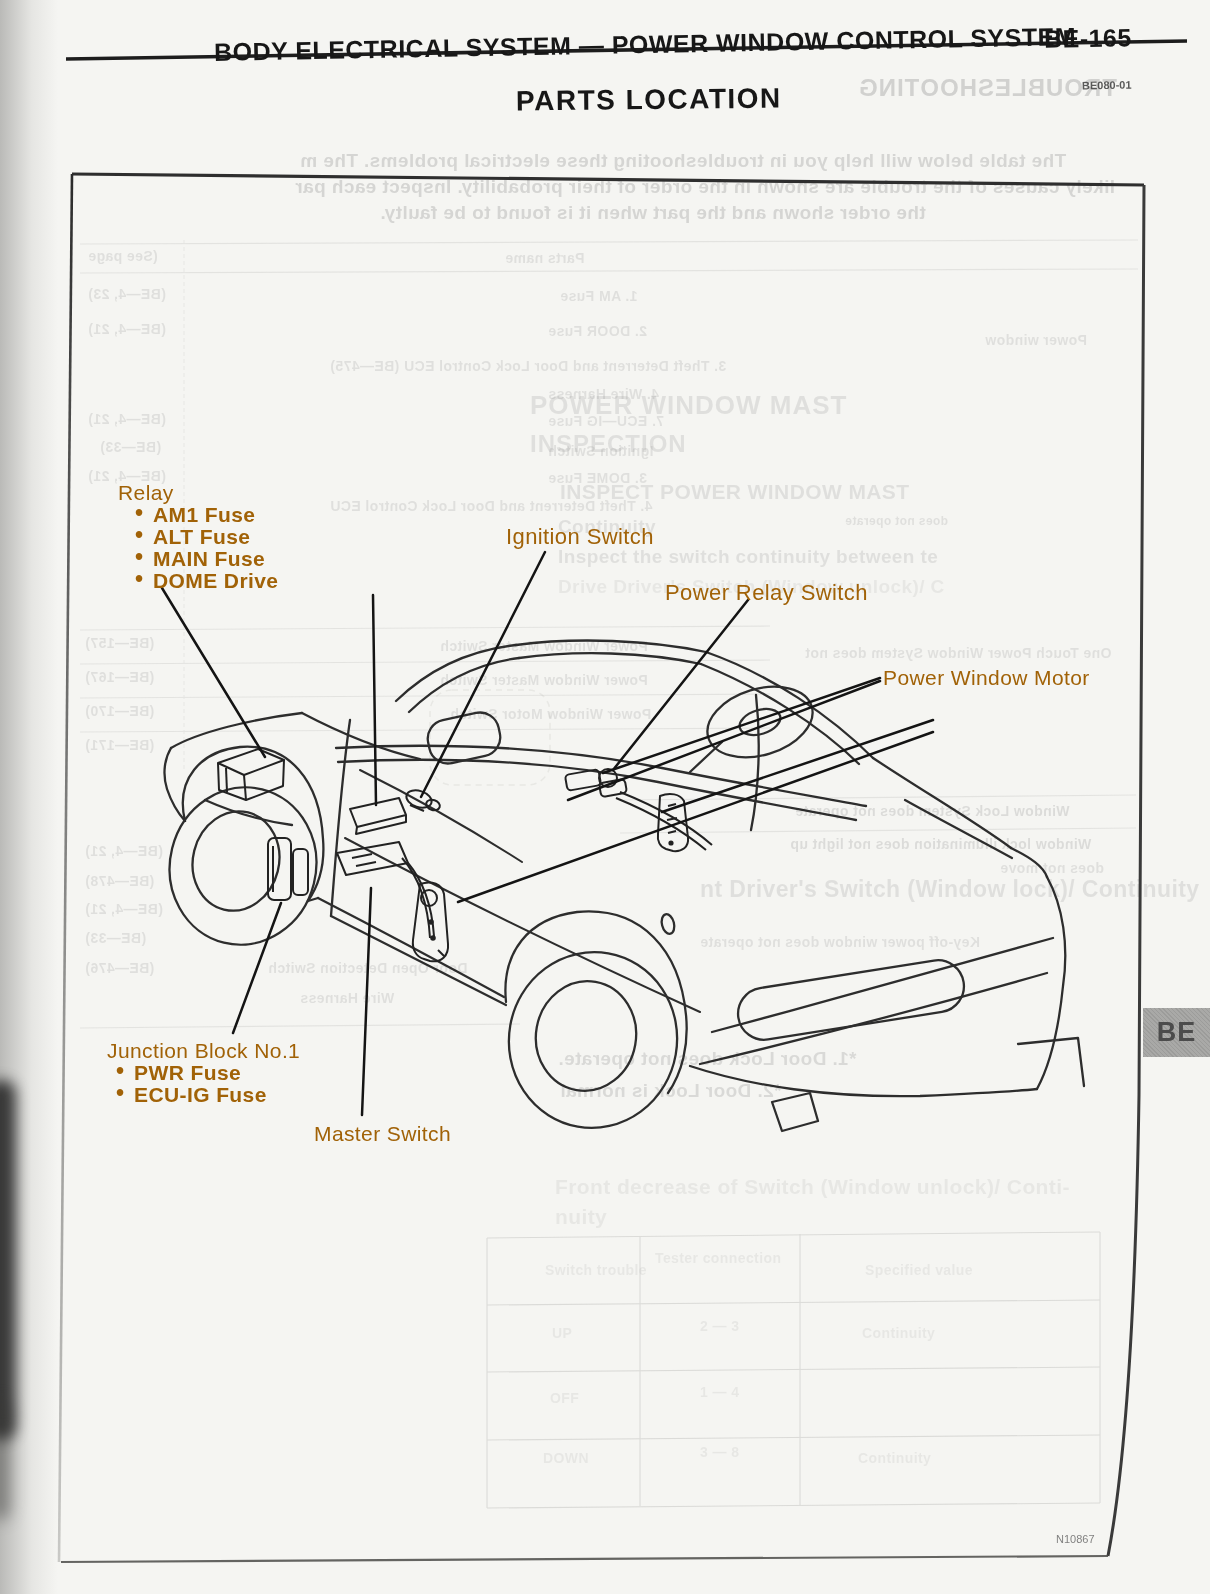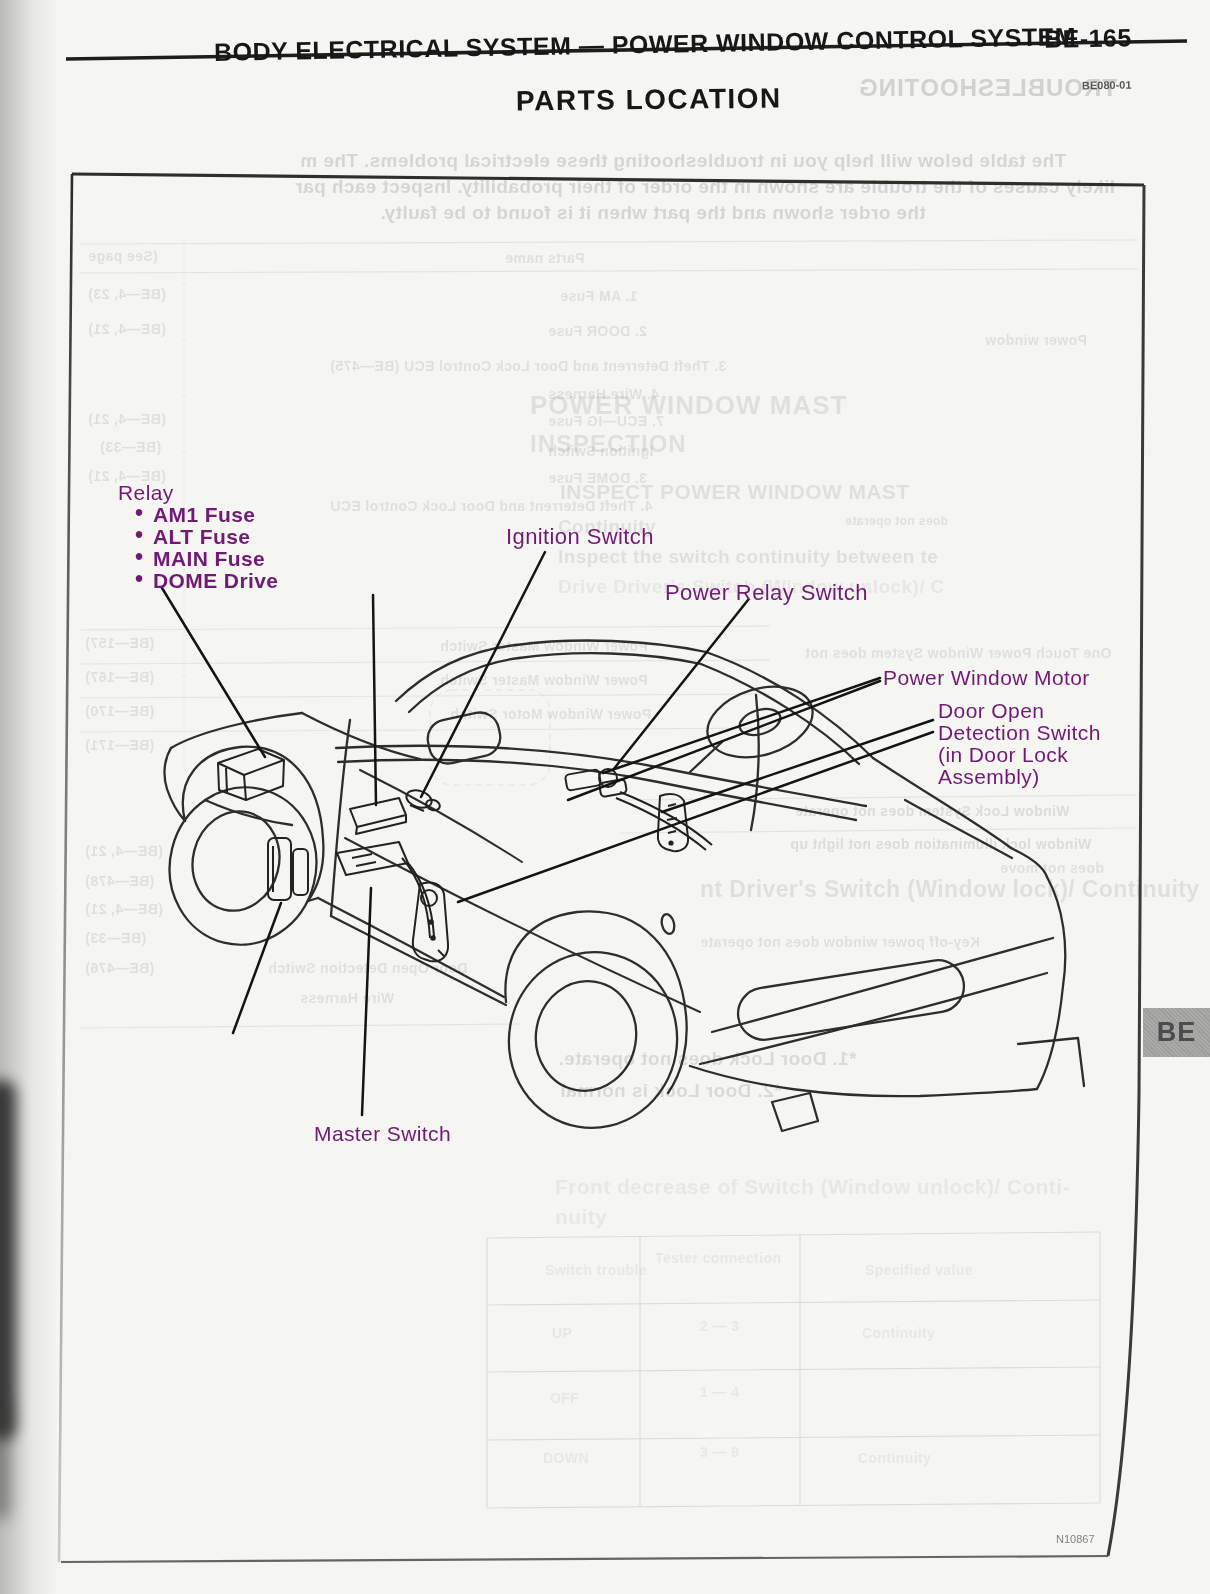--- a/index.html
+++ b/index.html
@@ -18,21 +18,21 @@
 
   
   .hdr{position:absolute;color:#171717;font-weight:700;white-space:nowrap;}
   #header-title{left:214px;top:30px;font-size:25px;letter-spacing:.5px;transform:rotate(-1.05deg);}
   #page-number{left:1044px;top:24px;font-size:25px;letter-spacing:.5px;transform:rotate(-1deg);}
   #section-title{left:516px;top:84px;font-size:28px;letter-spacing:1.5px;transform:rotate(-.6deg);}
   #figure-code{left:1072px;top:79px;font-size:11px;font-weight:700;color:#3f3f3f;opacity:.85;transform:rotate(-1deg);margin-left:10px;}
   #figure-ref{position:absolute;left:1056px;top:1533px;font-size:11px;color:#6d6d6d;opacity:.85;filter:blur(.3px);}
 
   
-  .lbl{position:absolute;color:#701a75;font-size:21px;font-weight:500;letter-spacing:.4px;white-space:nowrap;}
+  .lbl{position:absolute;color:#a16207;font-size:21px;font-weight:500;letter-spacing:.4px;white-space:nowrap;}
   .lbl .ln{display:block;line-height:22px;}
   .lbl .bul{display:block;line-height:22px;padding-left:19px;position:relative;font-weight:bold;}
   .lbl .bul::before{content:"\2022";position:absolute;left:1px;top:-2px;font-size:23px;}
 
   
   .gh{position:absolute;color:#8d8d8d;opacity:.30;filter:blur(.45px);white-space:nowrap;
       font-size:16px;font-weight:700;letter-spacing:.4px;}
   .gm{transform:scaleX(-1);}
   .gh.big{font-size:24px;letter-spacing:1px;}
   .gh.med{font-size:19px;}
@@ -320,27 +320,26 @@
     <span class="bul" style="margin-left:16px">ALT Fuse</span>
     <span class="bul" style="margin-left:16px">MAIN Fuse</span>
     <span class="bul" style="margin-left:16px">DOME Drive</span>
   </div>
 
 
   <div class="lbl" style="left:506px;top:524px;font-size:22px">Ignition Switch</div>
   <div class="lbl" style="left:665px;top:580px;font-size:22px">Power Relay Switch</div>
   <div class="lbl" style="left:883px;top:666px">Power Window Motor</div>
 
-  <div class="lbl" style="left:938px;top:700px">
-    <span class="ln">Door Open</span>
-    <span class="ln">Detection Switch</span>
-    <span class="ln">(in Door Lock</span>
-    <span class="ln">Assembly)</span>
+
+  <div class="lbl" style="left:107px;top:1040px">
+    <span class="ln">Junction Block No.1</span>
+    <span class="bul" style="margin-left:8px">PWR Fuse</span>
+    <span class="bul" style="margin-left:8px">ECU-IG Fuse</span>
   </div>
-
 
   <div class="lbl" style="left:314px;top:1122px">Master Switch</div>
 
   <div id="be-tab">
       <span>BE</span>
     </div>
   <div id="figure-ref">N10867</div>
 </div>
 
 </body></html>

